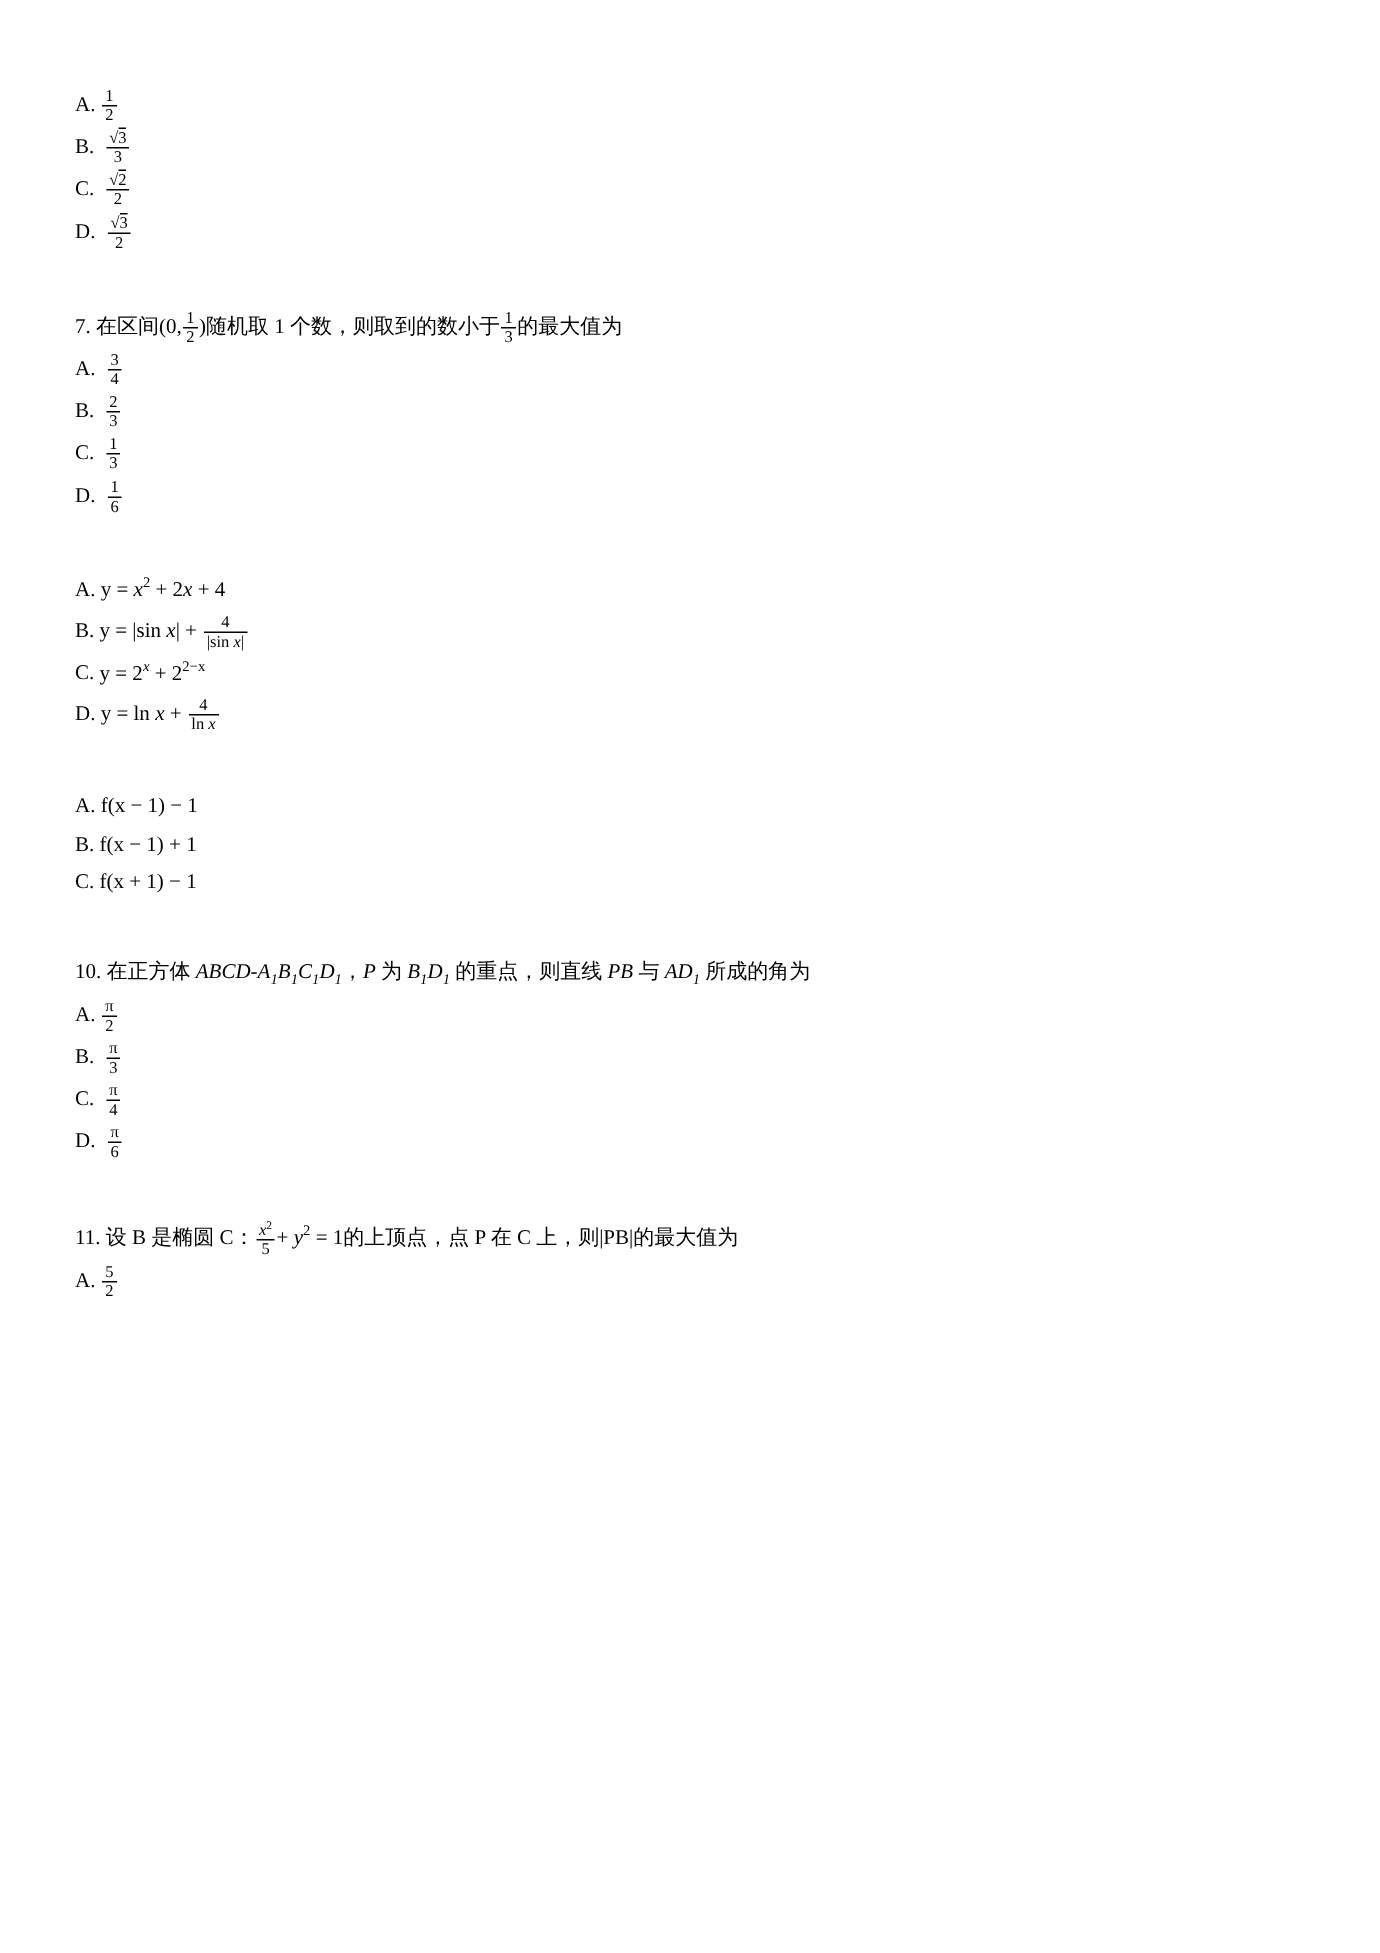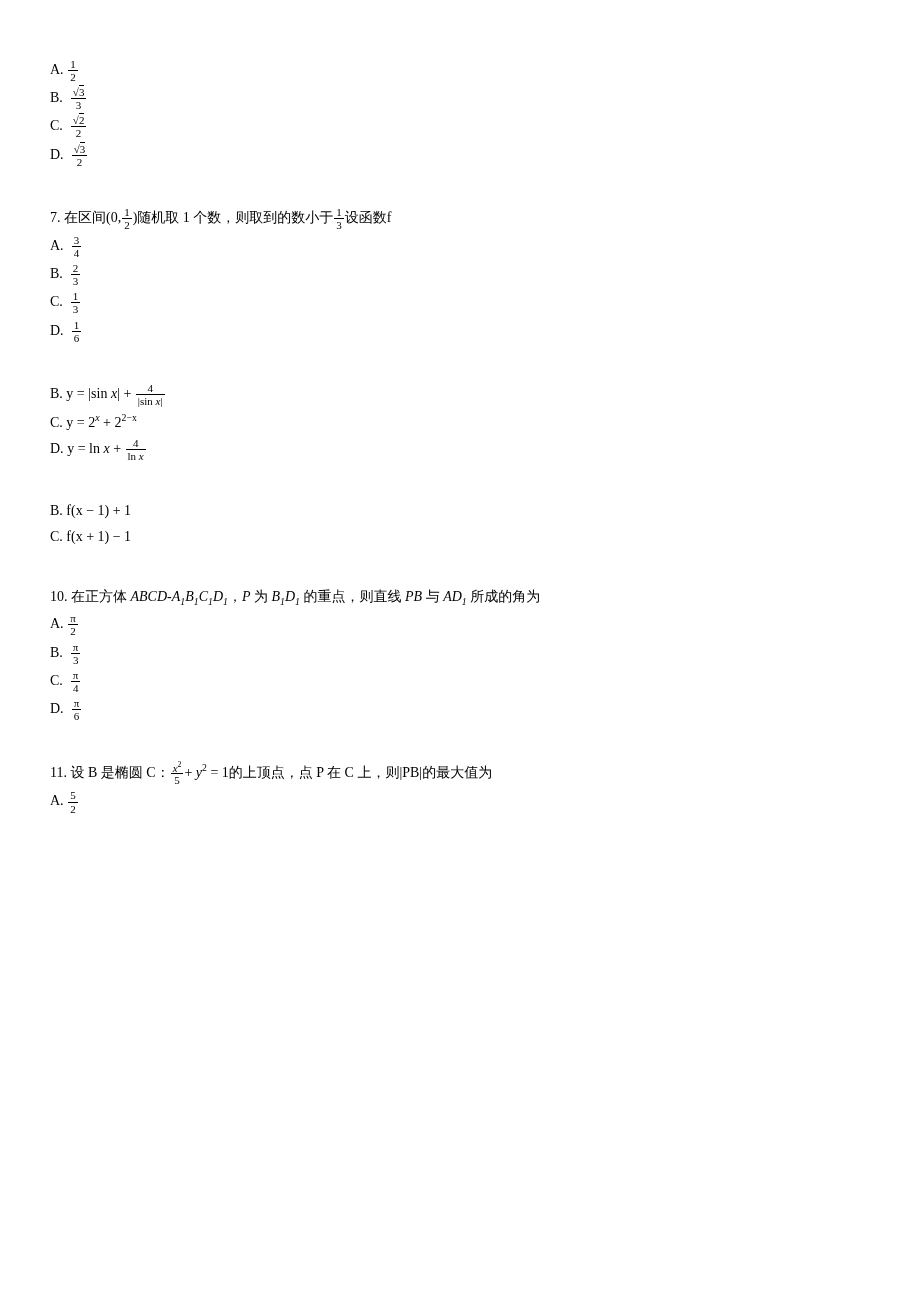--- a/index.html
+++ b/index.html
@@ -85,21 +85,21 @@
     <span>D.</span>&nbsp;
     <span class="frac">
       <span class="num">√<span style="border-top:1px solid #000">3</span></span>
       <span class="den">2</span>
     </span>
   </div>
 </div>
 
 <div class="question">
   <div>
-    <span>7. 在区间(0,</span><span class="frac"><span class="num">1</span><span class="den">2</span></span><span>)随机取 1 个数，则取到的数小于</span><span class="frac"><span class="num">1</span><span class="den">3</span></span><span>设函数f</span>
+    <span>7. 在区间(0,</span><span class="frac"><span class="num">1</span><span class="den">2</span></span><span>)随机取 1 个数，则取到的数小于</span><span class="frac"><span class="num">1</span><span class="den">3</span></span><span>的最大值为</span>
   </div>
   <div class="option">
     <span>A.</span>&nbsp;
     <span class="frac"><span class="num">3</span><span class="den">4</span></span>
   </div>
   <div class="option">
     <span>B.</span>&nbsp;
     <span class="frac"><span class="num">2</span><span class="den">3</span></span>
   </div>
   <div class="option">
@@ -107,36 +107,41 @@
     <span class="frac"><span class="num">1</span><span class="den">3</span></span>
   </div>
   <div class="option">
     <span>D.</span>&nbsp;
     <span class="frac"><span class="num">1</span><span class="den">6</span></span>
   </div>
 </div>
 
 <div class="question">
   <div class="option math">
+    <span>A.</span>
+    <span class="math">y = <span class="italic">x</span><sup>2</sup> + 2<span class="italic">x</span> + 4</span>
+  </div>
+  <div class="option math">
     <span>B.</span>
     <span class="math">y = |sin <span class="italic">x</span>| + </span>
     <span class="frac"><span class="num">4</span><span class="den math">|sin <span class="italic">x</span>|</span></span>
   </div>
   <div class="option math">
     <span>C.</span>
     <span class="math">y = 2<sup class="italic">x</sup> + 2<sup>2−x</sup></span>
   </div>
   <div class="option math">
     <span>D.</span>
     <span class="math">y = ln <span class="italic">x</span> + </span>
     <span class="frac"><span class="num">4</span><span class="den math">ln <span class="italic">x</span></span></span>
   </div>
 </div>
 
 <div class="question">
+  <div class="option math">A. f(x − 1) − 1</div>
   <div class="option math">B. f(x − 1) + 1</div>
   <div class="option math">C. f(x + 1) − 1</div>
 </div>
 
 <div class="question">
   <div>
     <span>10. 在正方体 </span><span class="italic">ABCD</span><span>-</span><span class="italic"><span>A</span><sub>1</sub><span>B</span><sub>1</sub><span>C</span><sub>1</sub><span>D</span><sub>1</sub></span><span>，</span><span class="italic">P</span><span> 为 </span><span class="italic"><span>B</span><sub>1</sub><span>D</span><sub>1</sub></span><span> 的重点，则直线 </span><span class="italic">PB</span><span> 与 </span><span class="italic"><span>A</span><span>D</span><sub>1</sub></span><span> 所成的角为</span>
   </div>
   <div class="option">
     <span>A.</span>

